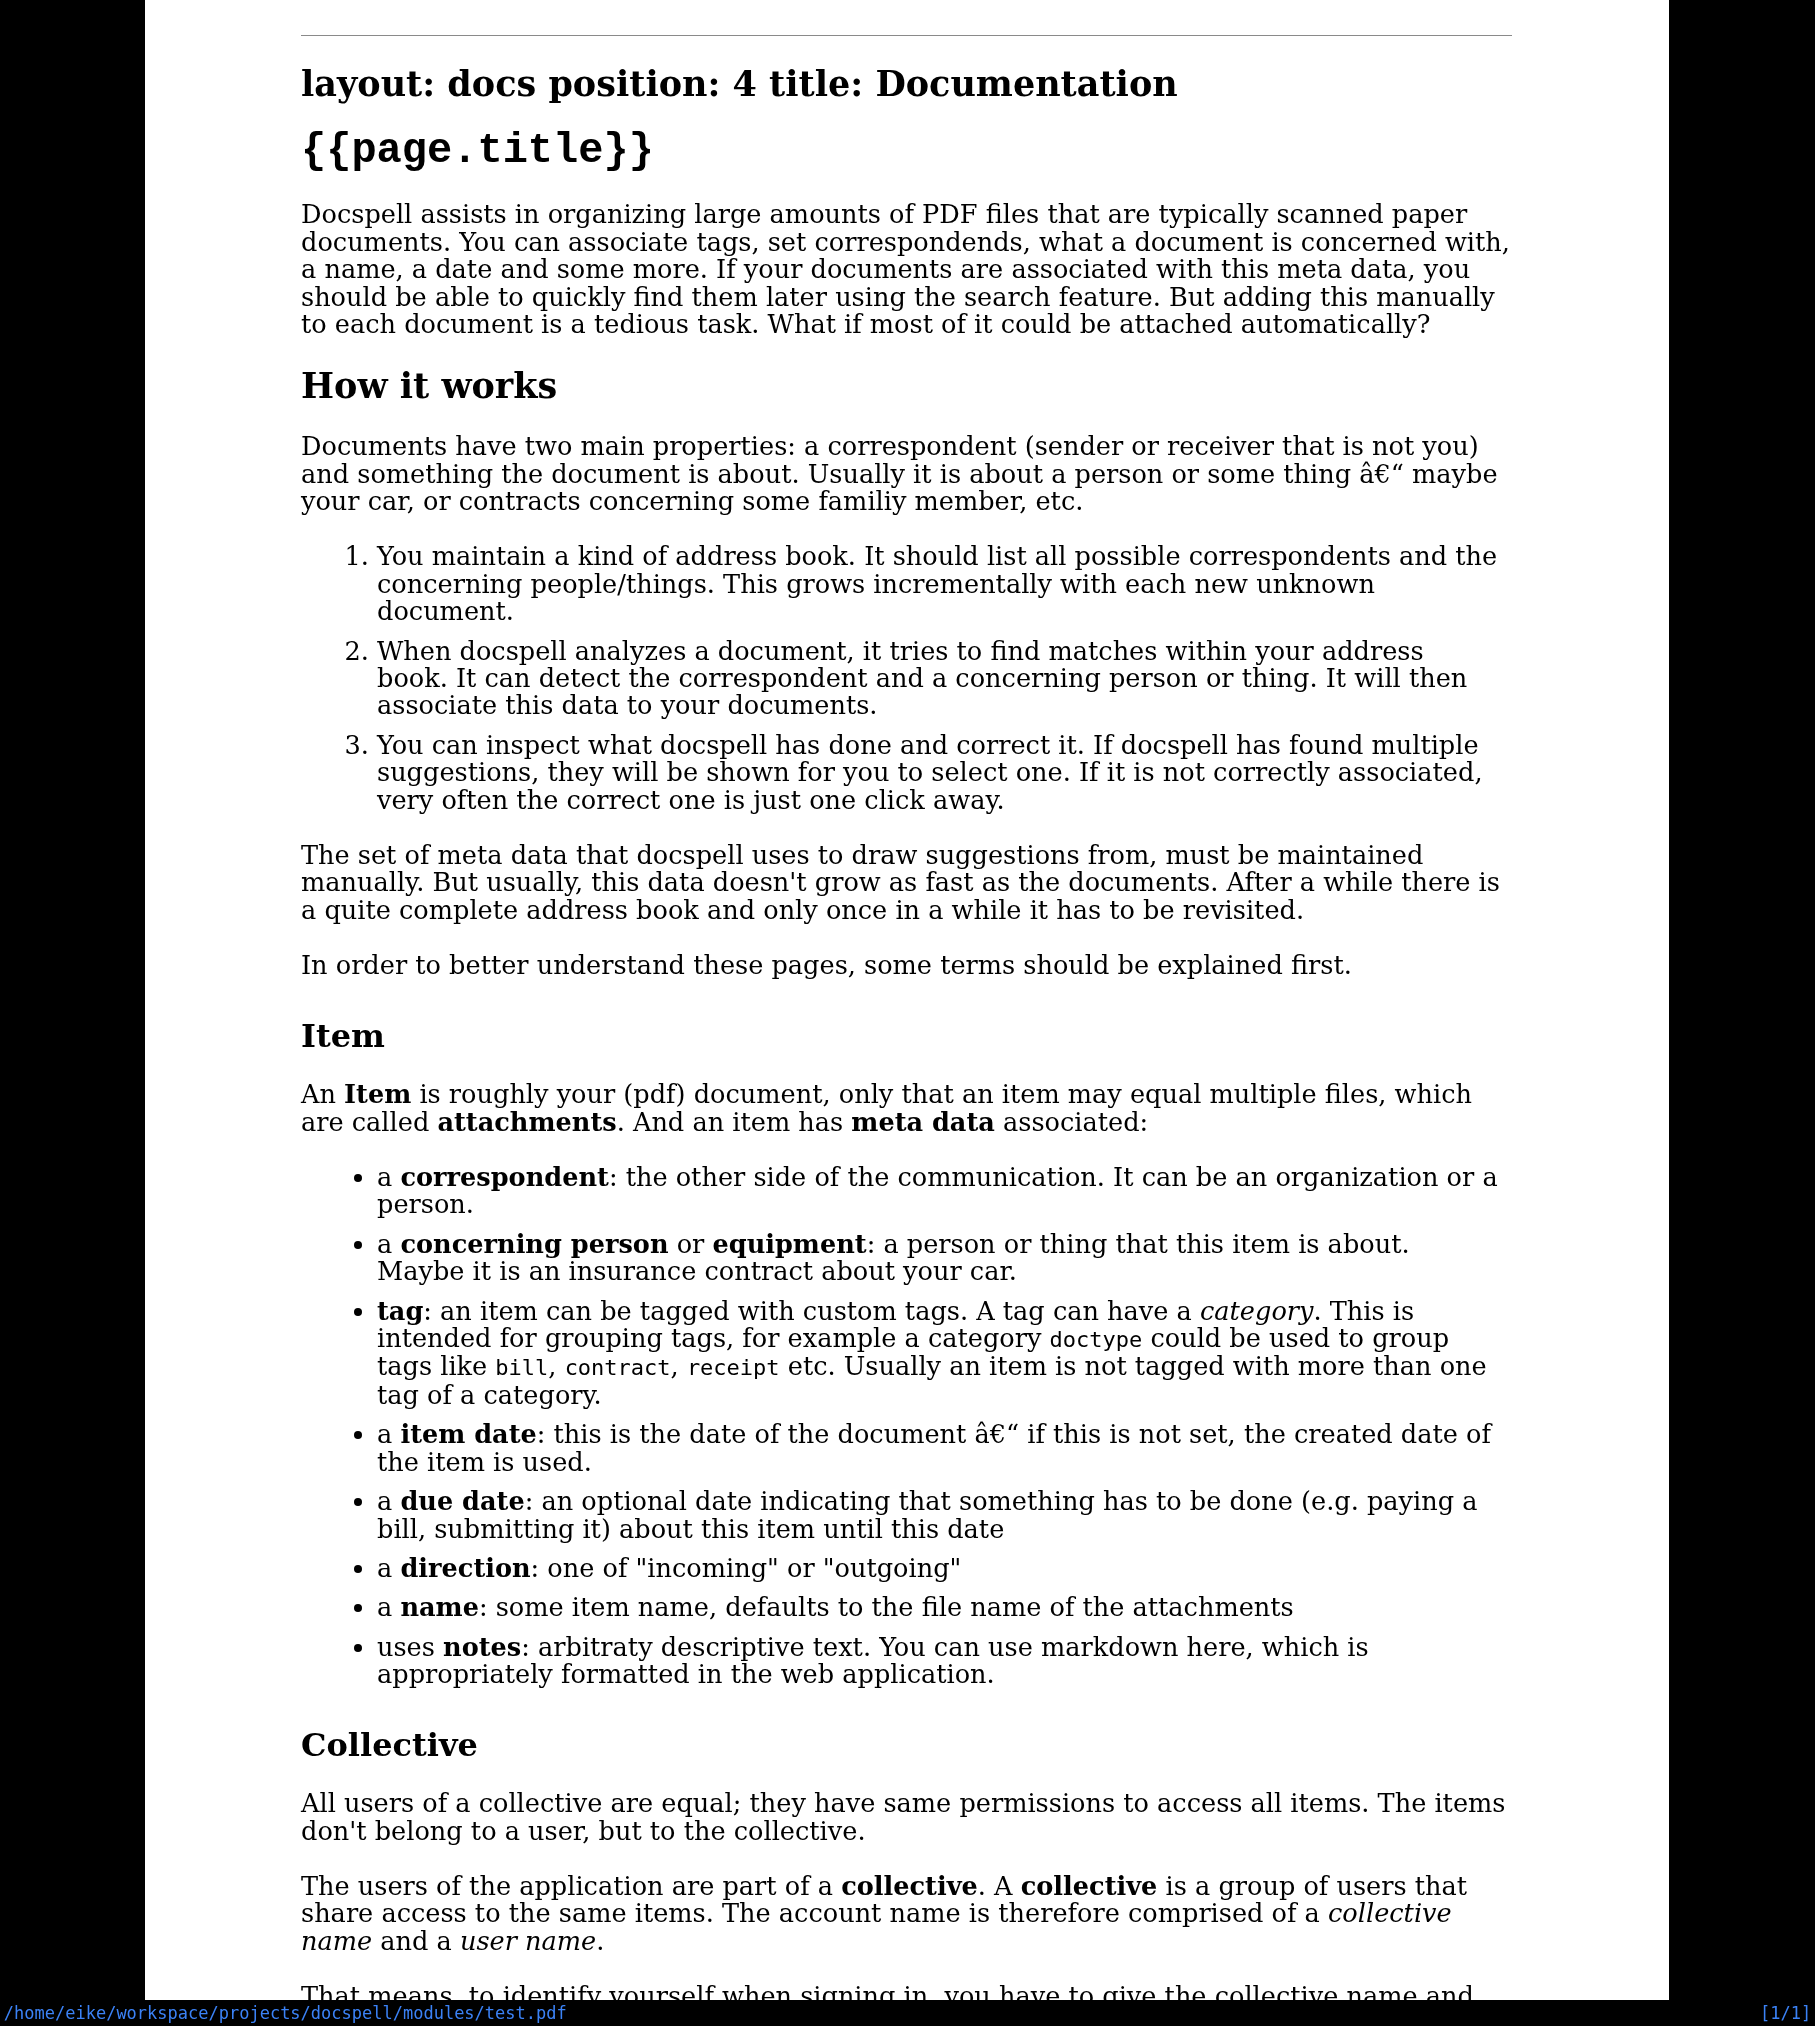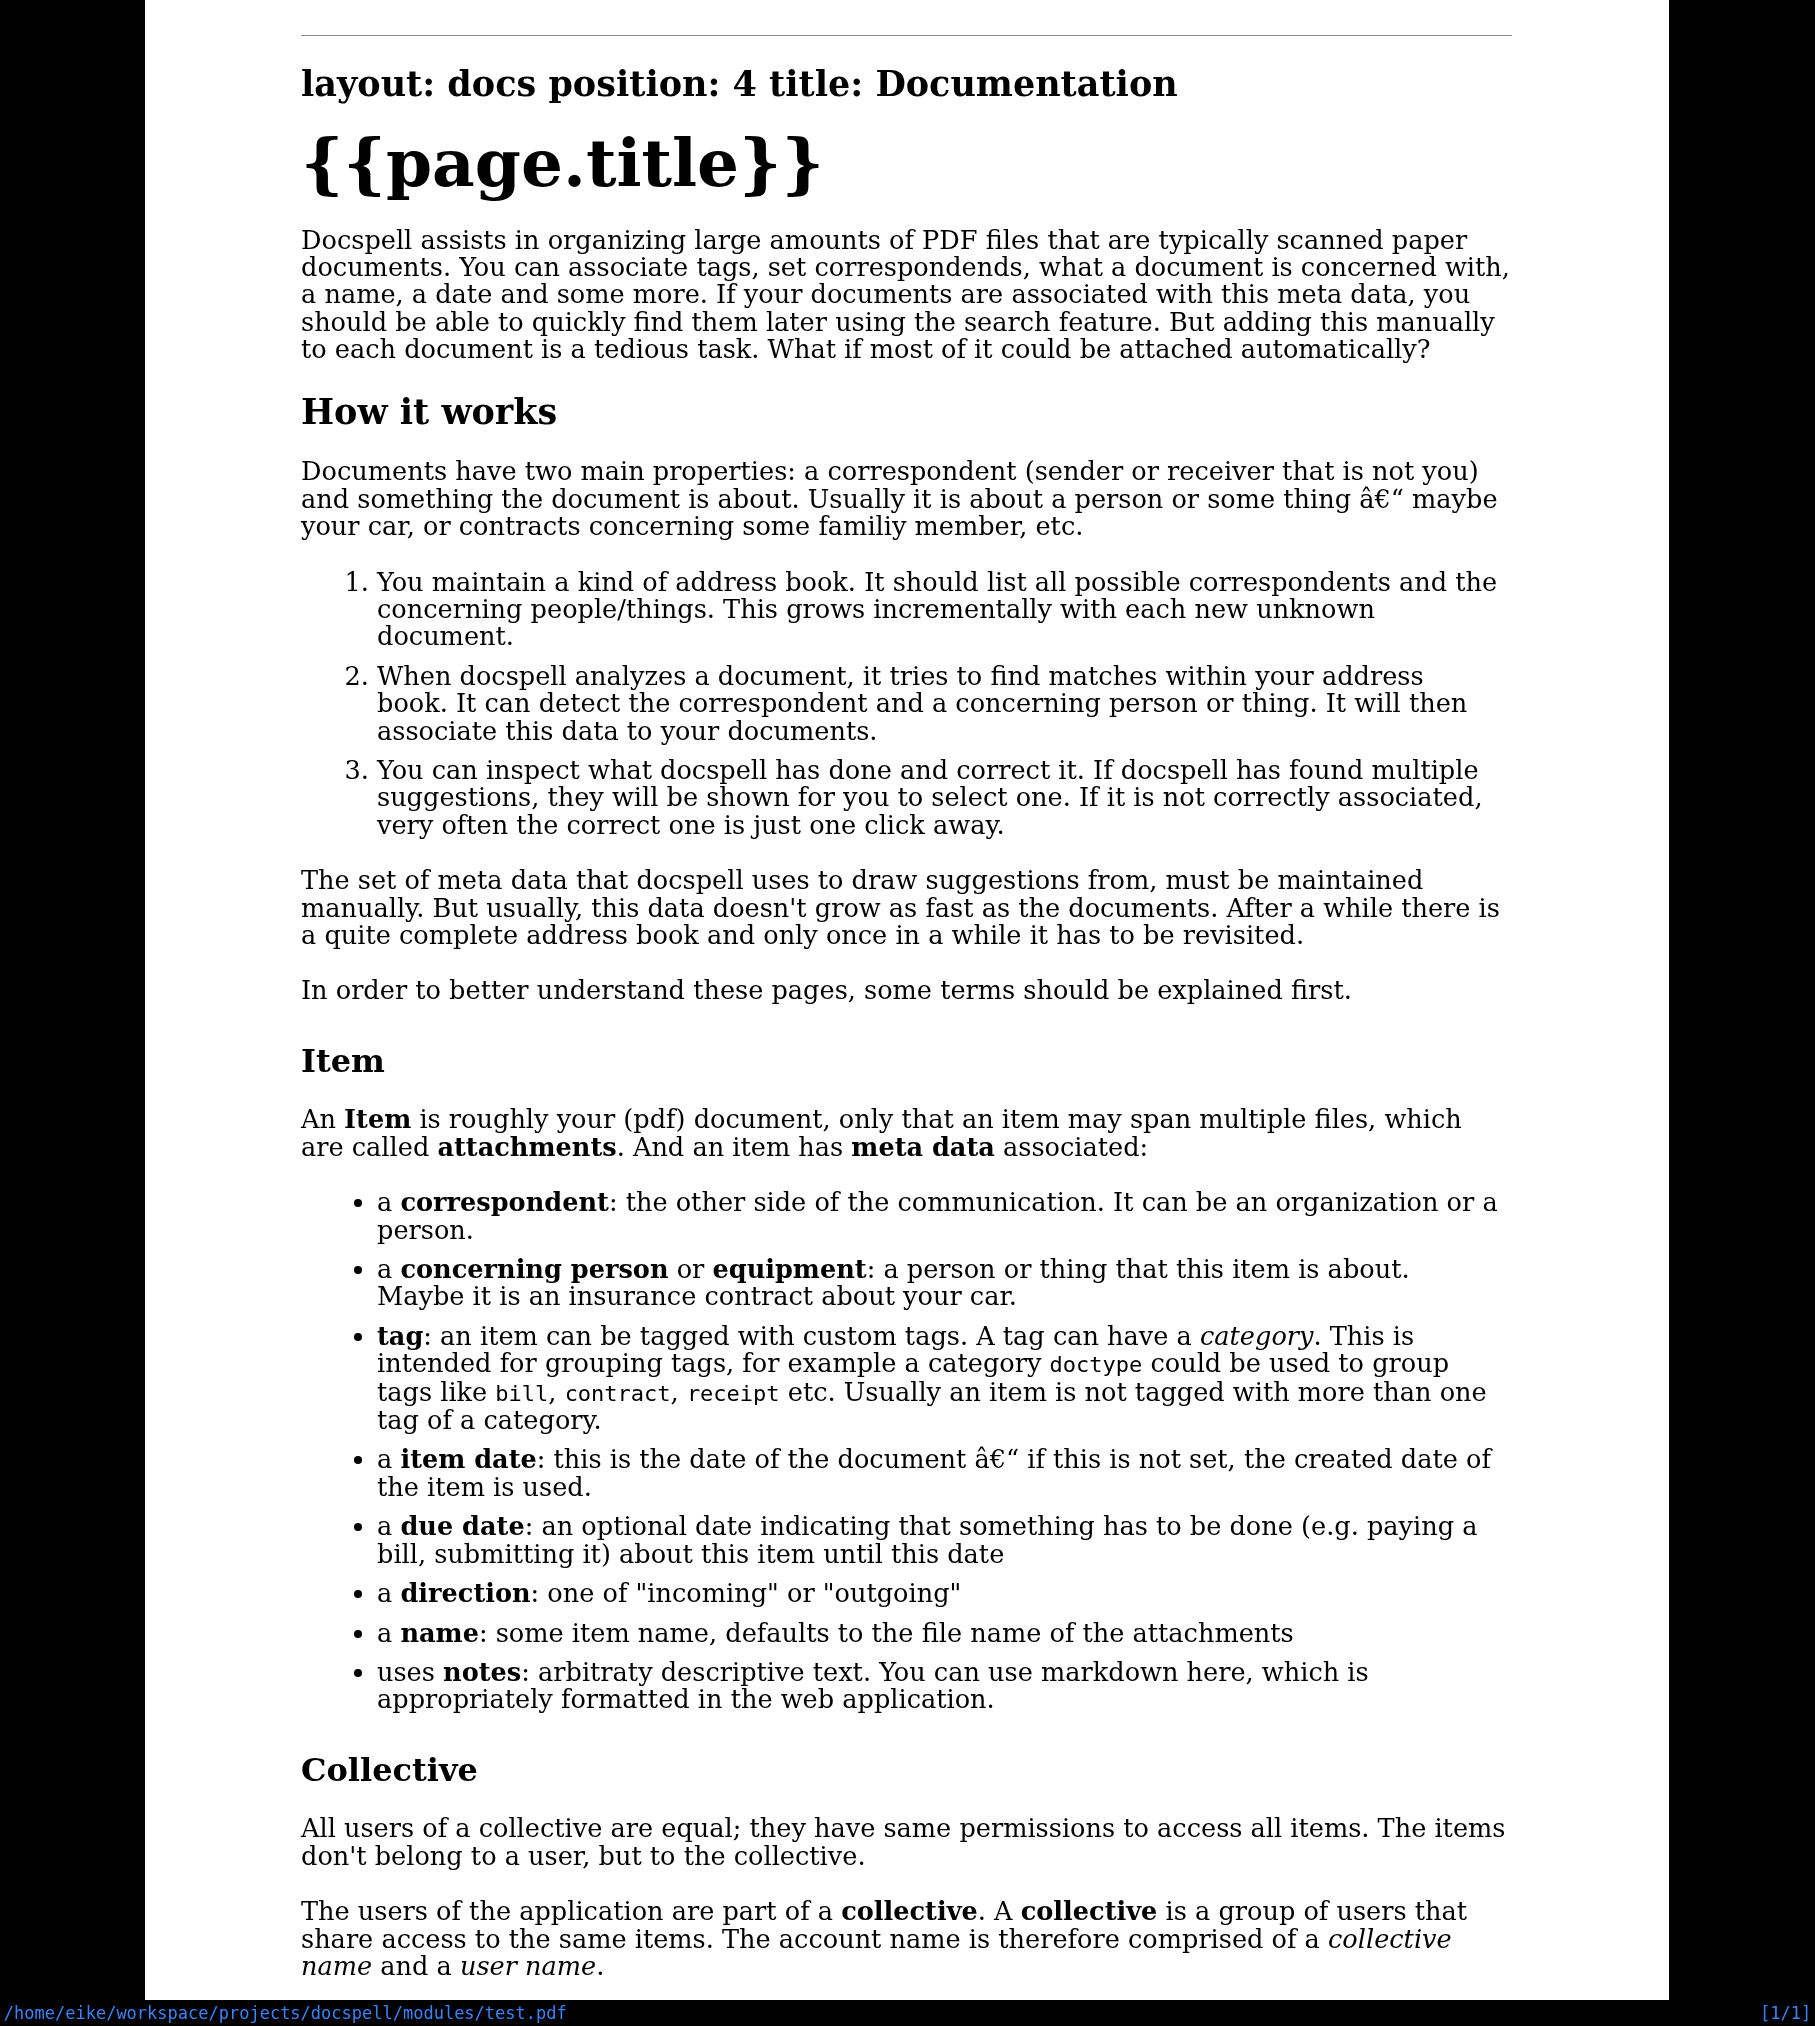--- a/index.html
+++ b/index.html
@@ -27,21 +27,21 @@
     margin:35px 0 0 0;
     border:none;
     border-top:1.9px solid #8a8a8a;
     height:0;
   }
   .content h1,.content h2,.content h3{
     font-weight:bold;
     color:#000;
   }
   .content h2{font-size:35px;line-height:1.05;margin:30px 0 0 0;}
-  .content h1{font-size:66px;line-height:1.05;margin:26.5px 0 0 0;}
+  .content h1{font-size:42px;line-height:1.05;margin:26.5px 0 0 0;font-family:Liberation Mono, monospace;}
   .content h3{font-size:32px;line-height:1.05;margin:40px 0 0 0;}
   .content p{margin:28px 0 0 0;}
   .content p,.content li{font-size:25.6px;line-height:27.4px;}
   .content ol,.content ul{margin:28px 0 0 0;padding:0 0 0 64px;}
   .content li{margin:12px;}
   .content code{
     font-family:"DejaVu Sans Mono", monospace;
     font-size:22px;
   }
   .content em{font-style:italic;}
@@ -74,21 +74,21 @@
         <h2><span>How it works</span></h2>
         <p><span>Documents have two main properties: a correspondent (sender or receiver that is not you) and something the document is about. Usually it is about a person or some thing â€“ maybe your car, or contracts concerning some familiy member, etc.</span></p>
         <ol>
           <li><span>You maintain a kind of address book. It should list all possible correspondents and the concerning people/things. This grows incrementally with each new unknown document.</span></li>
           <li><span>When docspell analyzes a document, it tries to find matches within your address book. It can detect the correspondent and a concerning person or thing. It will then associate this data to your documents.</span></li>
           <li><span>You can inspect what docspell has done and correct it. If docspell has found multiple suggestions, they will be shown for you to select one. If it is not correctly associated, very often the correct one is just one click away.</span></li>
         </ol>
         <p><span>The set of meta data that docspell uses to draw suggestions from, must be maintained manually. But usually, this data doesn't grow as fast as the documents. After a while there is a quite complete address book and only once in a while it has to be revisited.</span></p>
         <p><span>In order to better understand these pages, some terms should be explained first.</span></p>
         <h3><span>Item</span></h3>
-        <p><span>An </span><strong>Item</strong><span> is roughly your (pdf) document, only that an item may span multiple files, which are called </span><strong>attachments</strong><span>. And an item has </span><strong>meta data</strong><span> associated:</span></p>
+        <p><span>An </span><strong>Item</strong><span> is roughly your (pdf) document, only that an item may equal multiple files, which are called </span><strong>attachments</strong><span>. And an item has </span><strong>meta data</strong><span> associated:</span></p>
         <ul>
           <li><span>a </span><strong>correspondent</strong><span>: the other side of the communication. It can be an organization or a person.</span></li>
           <li><span>a </span><strong>concerning person</strong><span> or </span><strong>equipment</strong><span>: a person or thing that this item is about. Maybe it is an insurance contract about your car.</span></li>
           <li><strong>tag</strong><span>: an item can be tagged with custom tags. A tag can have a </span><em>category</em><span>. This is intended for grouping tags, for example a category </span><code>doctype</code><span> could be used to group tags like </span><code>bill</code><span>, </span><code>contract</code><span>, </span><code>receipt</code><span> etc. Usually an item is not tagged with more than one tag of a category.</span></li>
           <li><span>a </span><strong>item date</strong><span>: this is the date of the document â€“ if this is not set, the created date of the item is used.</span></li>
           <li><span>a </span><strong>due date</strong><span>: an optional date indicating that something has to be done (e.g. paying a bill, submitting it) about this item until this date</span></li>
           <li><span>a </span><strong>direction</strong><span>: one of "incoming" or "outgoing"</span></li>
           <li><span>a </span><strong>name</strong><span>: some item name, defaults to the file name of the attachments</span></li>
           <li><span>uses </span><strong>notes</strong><span>: arbitraty descriptive text. You can use markdown here, which is appropriately formatted in the web application.</span></li>
         </ul>

